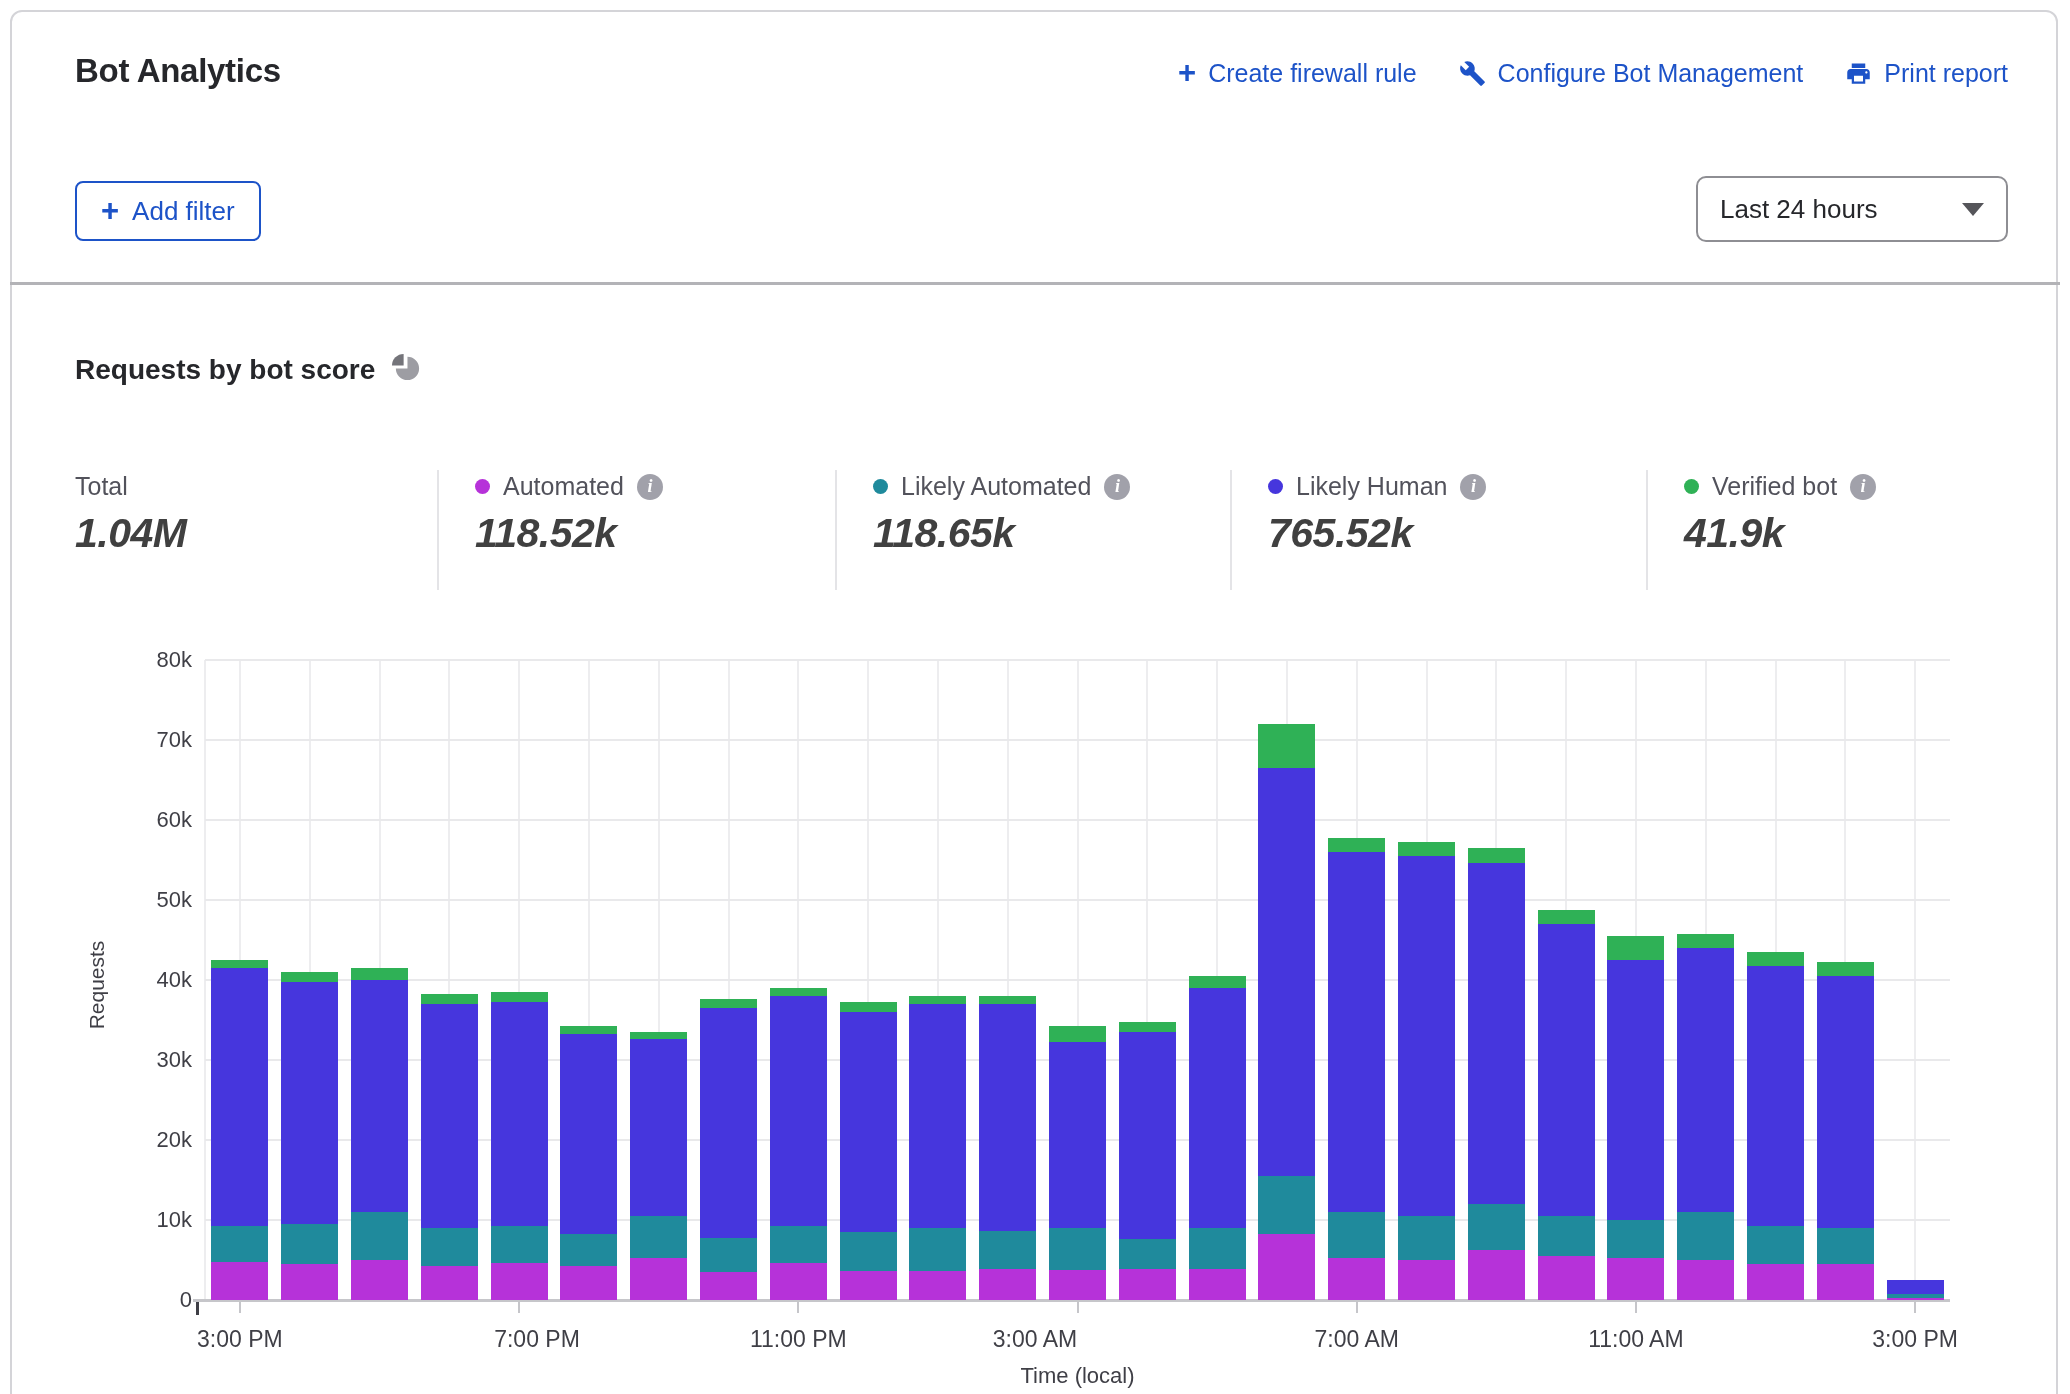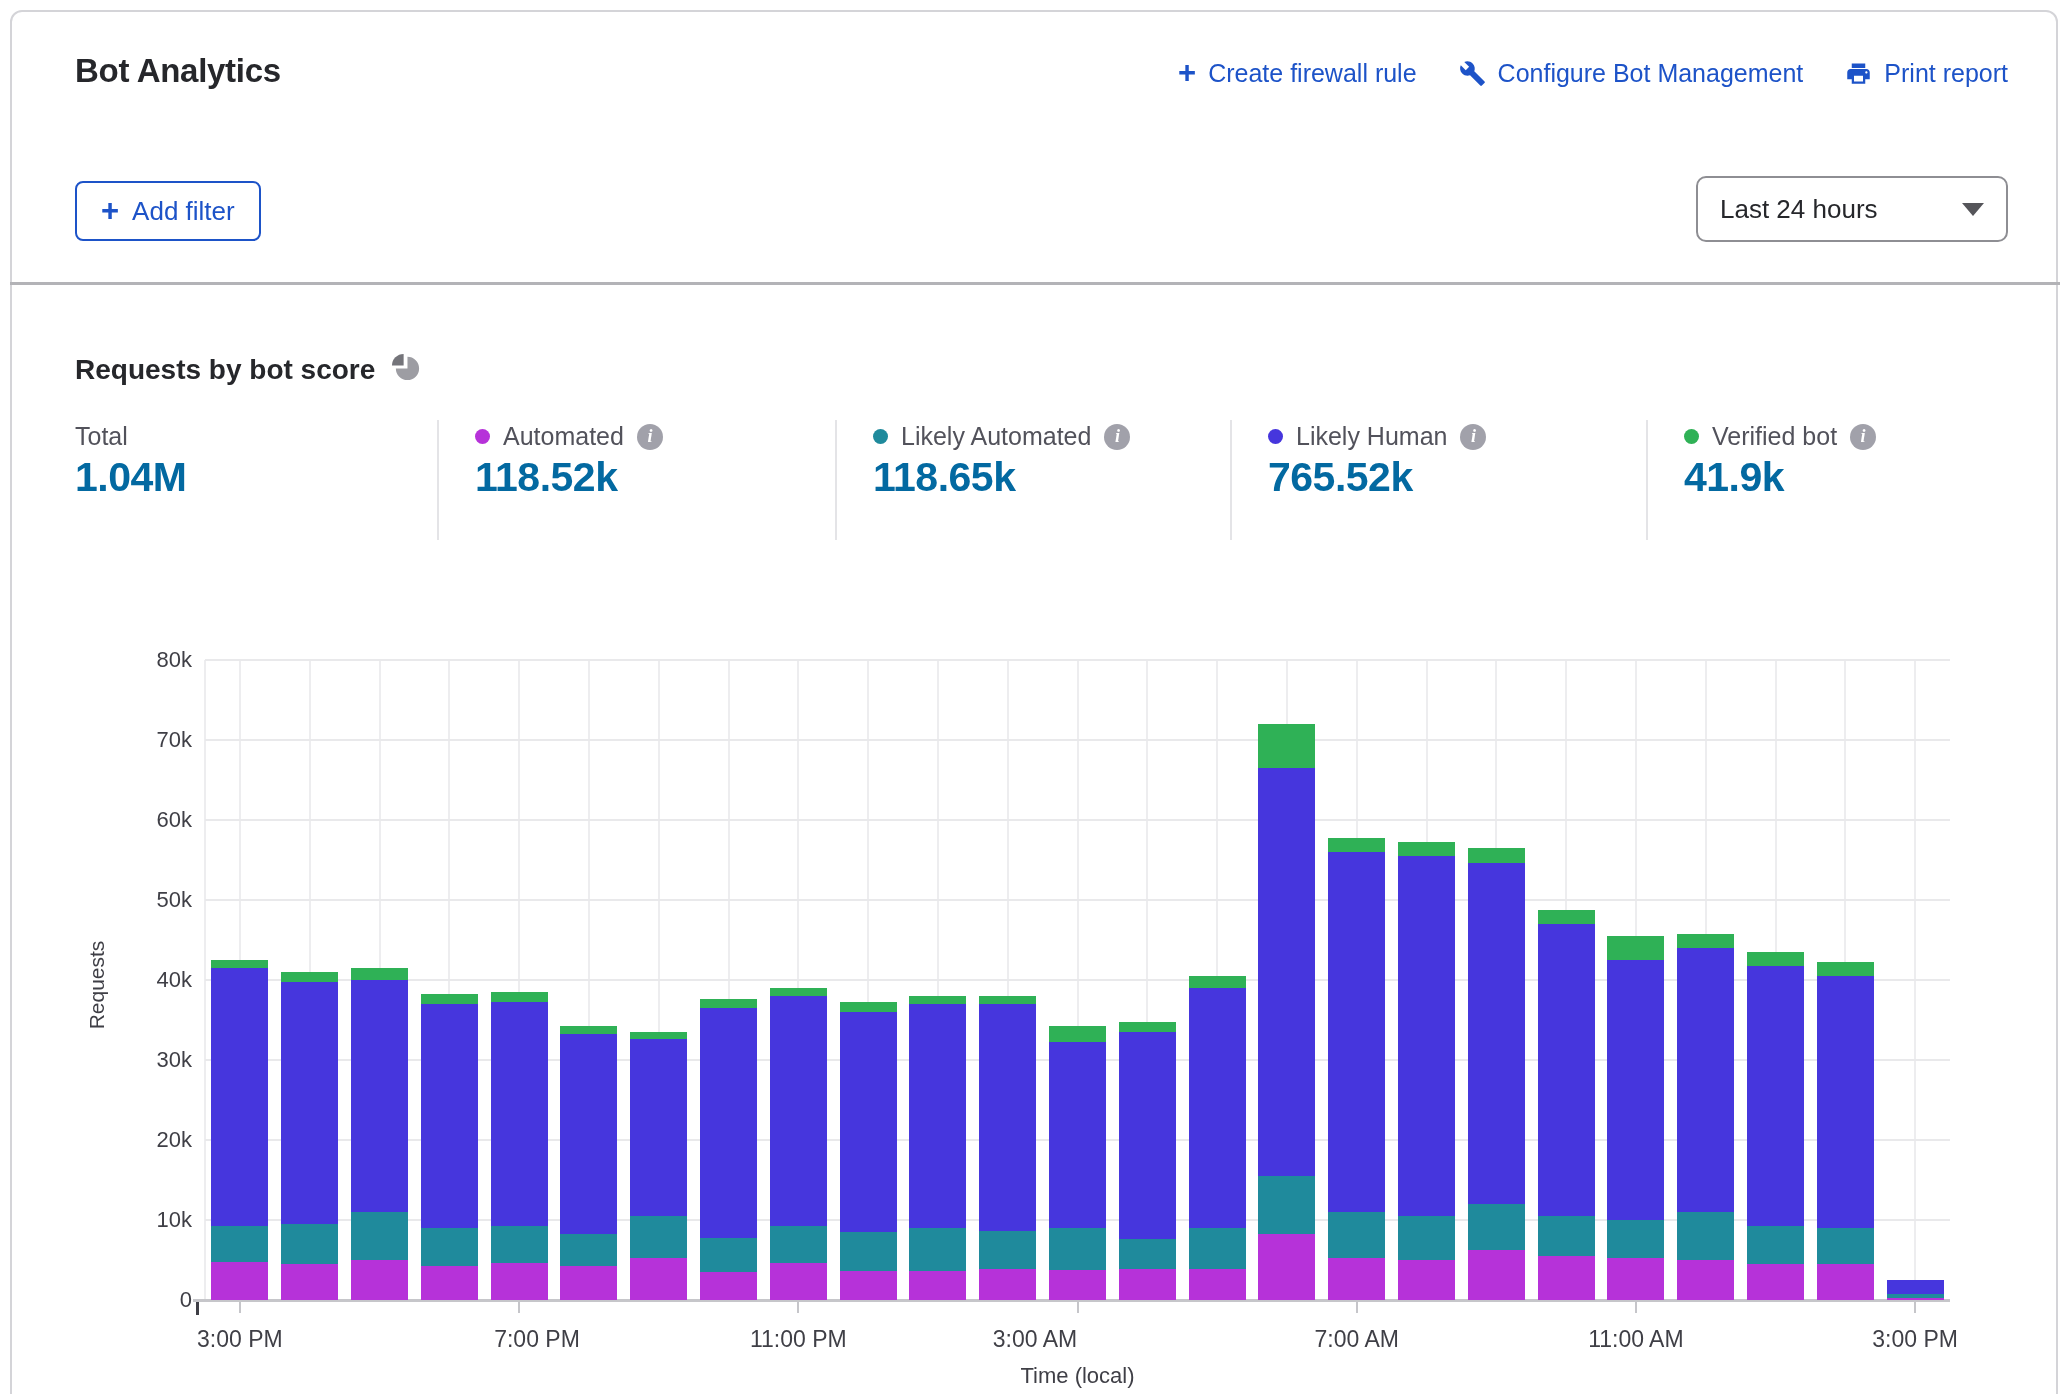--- a/index.html
+++ b/index.html
@@ -31,31 +31,31 @@
   .select {
     position:absolute; left:1696px; top:176px; width:312px; height:66px;
     display:flex; align-items:center; justify-content:space-between; padding:0 22px;
     border:2px solid #8e8e93; border-radius:10px; background:#fff;
     font-size:26px; color:#26272b; cursor:pointer;
   }
   .caret { width:0; height:0; border-left:11px solid transparent; border-right:11px solid transparent; border-top:13px solid #55555a; }
   .divider { position:absolute; left:10px; top:282px; width:2050px; height:3px; background:#b3b3b7; }
   .section-head { position:absolute; left:75px; top:352px; display:flex; align-items:center; gap:16px; }
   .section-head h2 { margin:0; font-size:28px; font-weight:700; color:#26272b; }
-  .stats { position:absolute; left:75px; top:420px; display:flex; align-items:flex-end; }
+  .stats { position:absolute; left:75px; top:470px; display:flex; align-items:flex-end; }
   .stat { height:120px; padding-top:2px; }
   .stat.bordered { border-left:2px solid #e4e4e7; padding-left:36px; }
   .stat-label-row { display:flex; align-items:center; gap:13px; font-size:25px; color:#52525b; }
   .dot { width:15px; height:15px; border-radius:50%; flex:none; }
   .info {
     width:26px; height:26px; border-radius:50%; background:#a1a1aa; flex:none;
     color:#fff; display:flex; align-items:center; justify-content:center;
     font-family:"Liberation Serif","DejaVu Serif",serif; font-style:italic; font-weight:700; font-size:18px;
   }
-  .stat-value { margin-top:3px; font-size:41px; font-weight:700; color:#0369a1; letter-spacing:-0.5px; }
+  .stat-value { margin-top:9px; font-size:41px; font-weight:700; color:#404040; letter-spacing:-0.5px;font-style:italic; }
   
   .y-axis-title {
     position:absolute; left:-13px; top:972px; width:220px; height:26px; line-height:26px;
     text-align:center; transform:rotate(-90deg); font-size:21px; color:#3f3f46;
   }
   .yticks { position:absolute; left:96px; top:660px; width:96px; height:640px; }
   .ytick { position:absolute; right:0; width:100%; text-align:right; transform:translateY(-50%); font-size:22px; color:#3f3f46; }
   #plot { position:absolute; left:205px; top:660px; width:1745px; height:640px; }
   .hgrid { position:absolute; left:0; width:100%; height:2px; background:#e9e9eb; }
   .vgrid { position:absolute; top:0; height:100%; width:2px; background:#ededef; }

